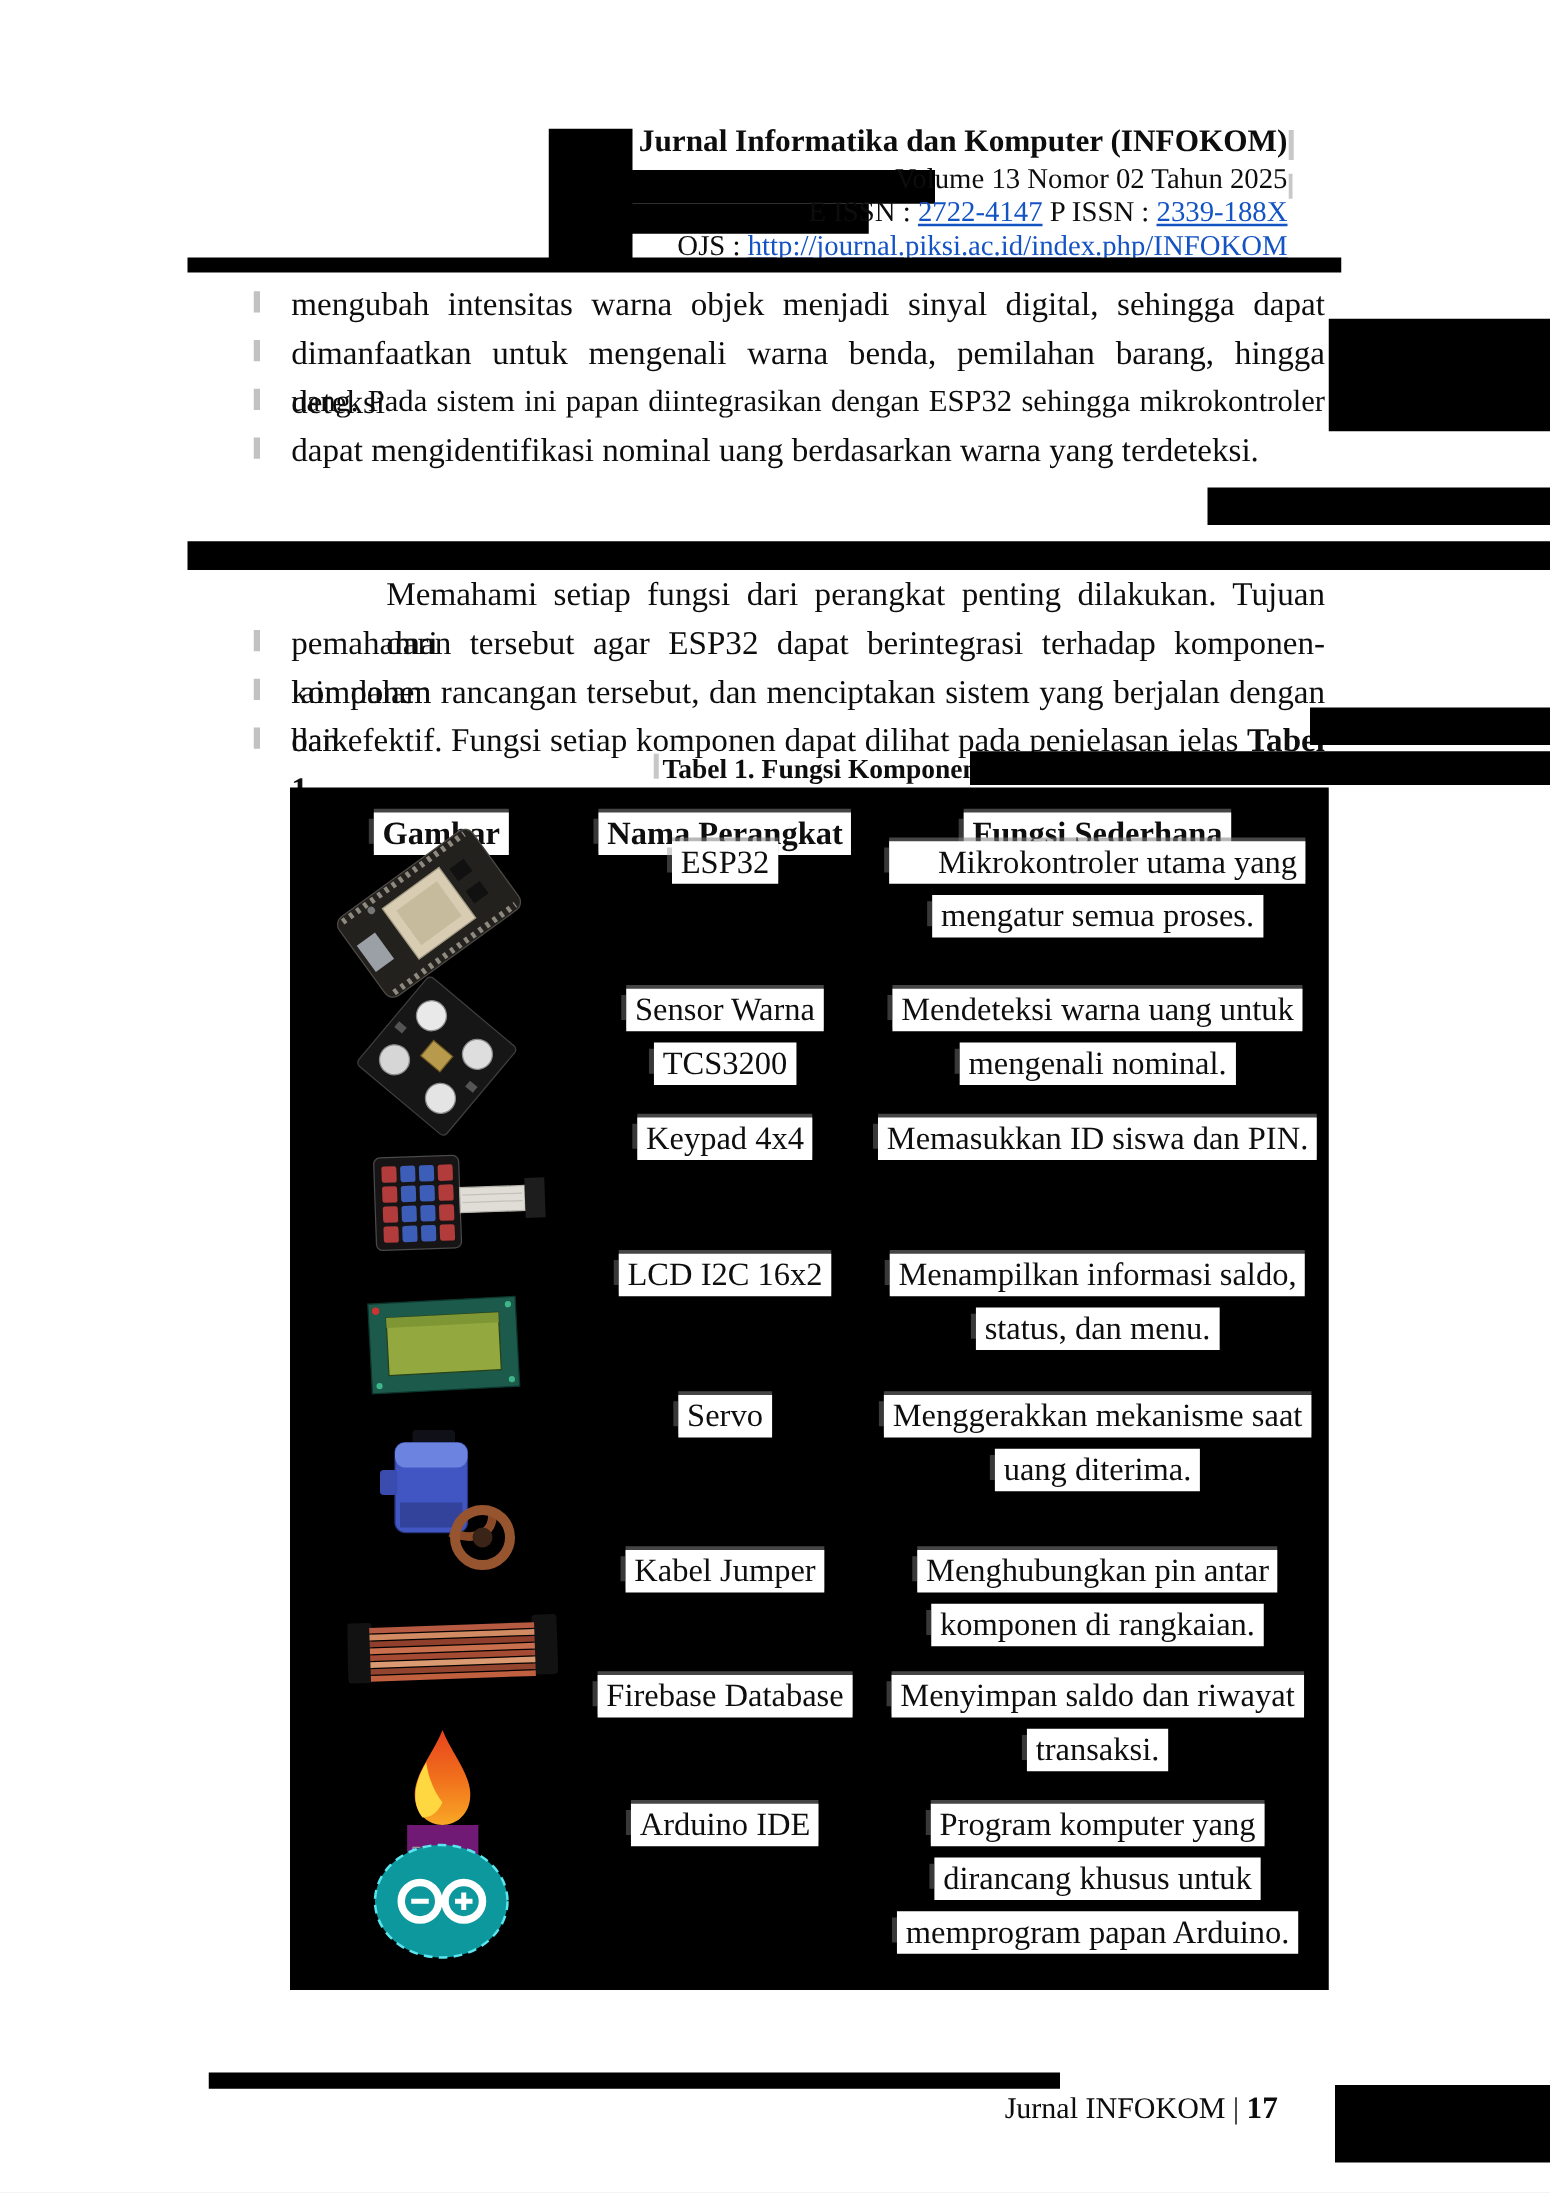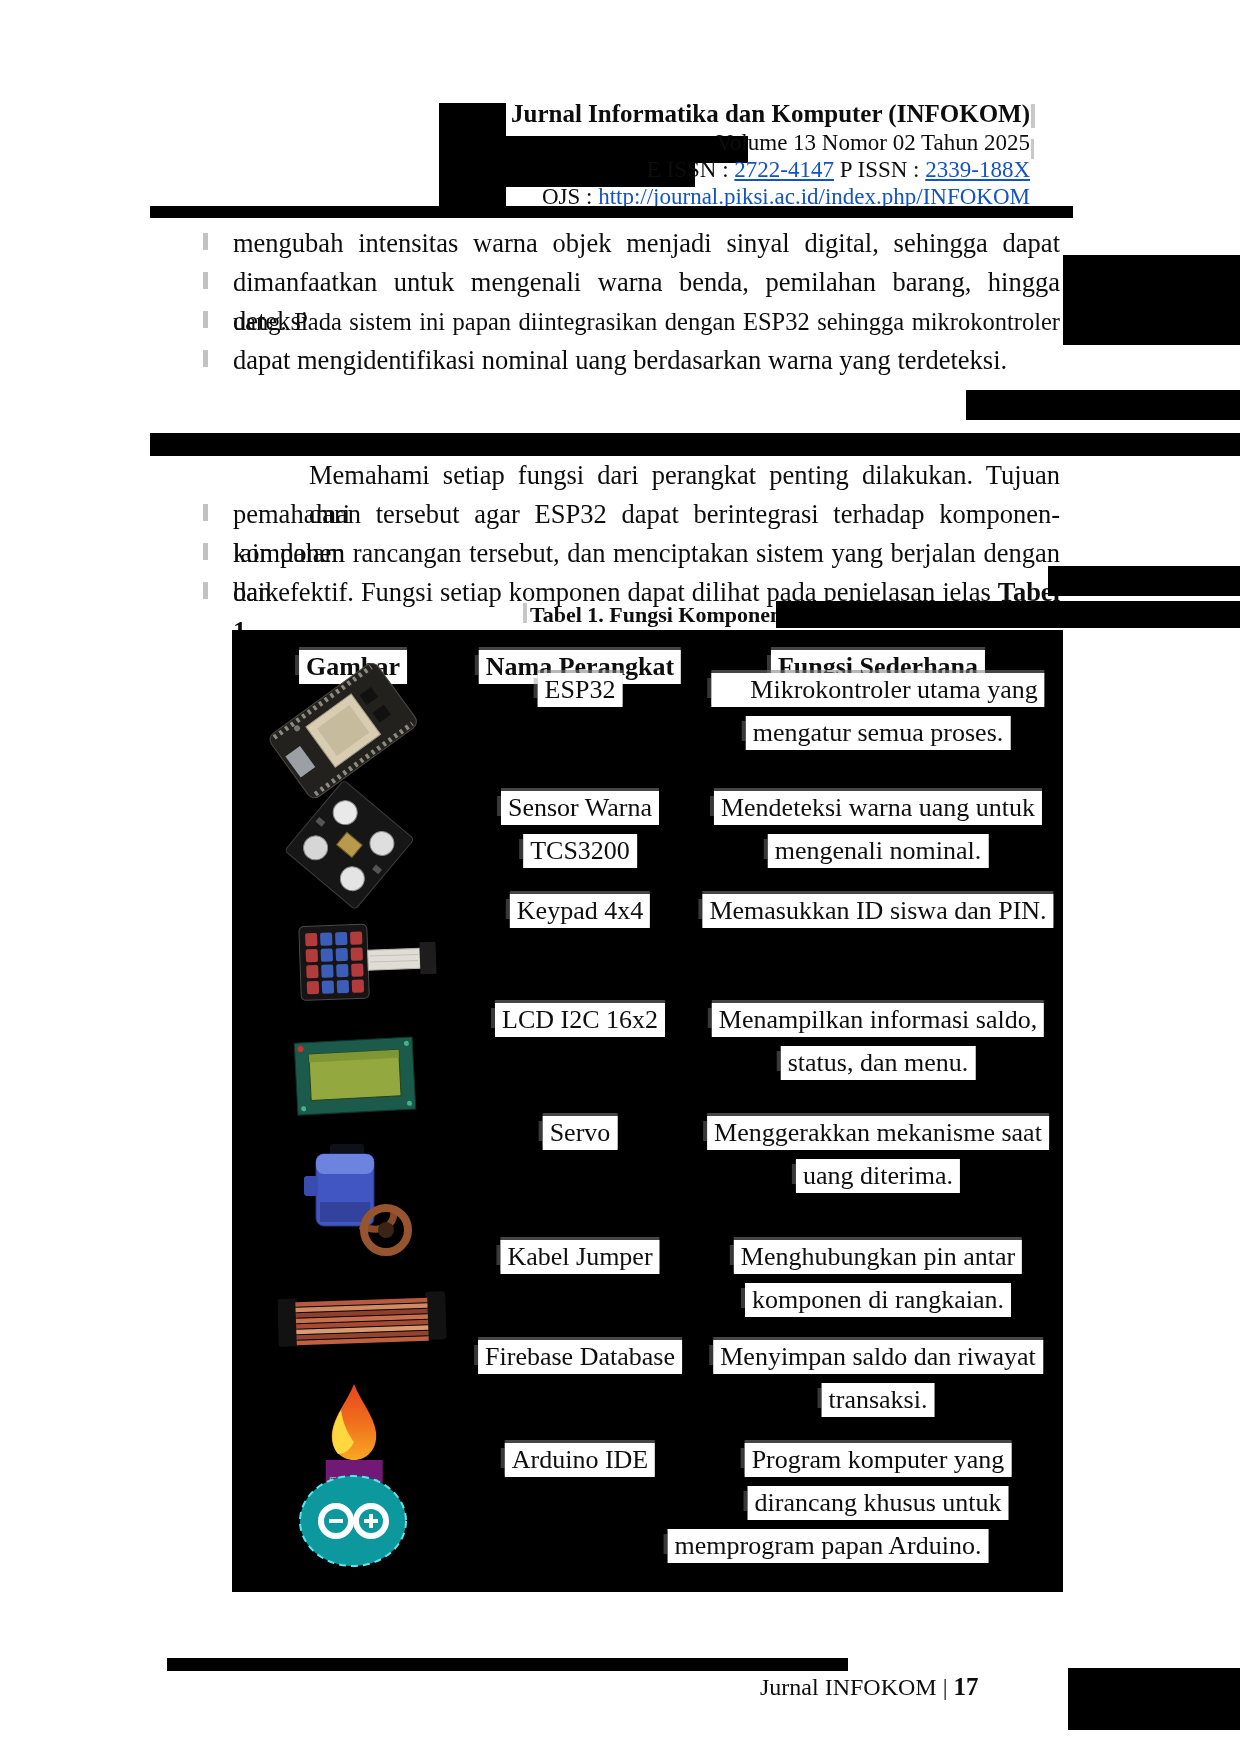--- a/index.html
+++ b/index.html
@@ -39,21 +39,21 @@
         padding:0 7px;white-space:nowrap;transform:translateX(-50%);}
   .wbox::before{content:"";position:absolute;left:-4px;top:15%;width:4px;height:60%;
         background:#8c8c8c;opacity:.4;}
   .wbox.b{font-weight:bold;}
   .wbox.tl{box-shadow:0 -3px 0 rgba(125,125,125,.55);}
   .imgbox{position:absolute;}
   .fb-caption{position:absolute;background:#701a75;color:#9b9b9b;font-family:"Liberation Sans",sans-serif;
         font-size:13px;line-height:20px;padding:12px 3px;transform:translateX(-50%);}
 
   
-  #footer-text{position:absolute;left:760px;top:1672px;width:306px;text-align:left;
+  #footer-text{position:absolute;left:760px;top:1672px;width:306px;text-align:center;
         font-size:24px;line-height:30px;white-space:nowrap;}
   #footer-text b{font-size:25px;}
 </style>
 </head>
 <body>
 
 <div id="page">
 
 
   <div class="black" style="left:439px;top:103px;width:67px;height:105px;"></div>
@@ -240,21 +240,21 @@
       </defs>
       <path d="M38 2 C44 18 58 34 60 50 C62 68 50 78 38 78 C26 78 14 68 16 50 C18 34 32 18 38 2 Z" fill="url(#fg)"></path>
       <path d="M22 72 C14 62 14 46 25 28 C27 42 32 52 38 60 C34 68 29 72 22 72 Z" fill="#ffd740"></path>
     </svg>
   </div>
   <div class="fb-caption" style="left:354px;top:1460px;">Firebase</div>
 
   <div class="wbox tl" style="left:580px;top:1443px;">Arduino IDE</div>
   <div class="wbox tl" style="left:878px;top:1443px;">Program komputer yang</div>
   <div class="wbox" style="left:878px;top:1486px;">dirancang khusus untuk</div>
-  <div class="wbox" style="left:828px;top:1529px;">memprogram papan Arduino.</div>
+  <div class="wbox" style="left:878px;top:1529px;">memprogram papan Arduino.</div>
   <div class="imgbox" style="left:296px;top:1472px;">
     <svg width="115" height="98" viewBox="0 0 115 98">
       <ellipse cx="57" cy="49" rx="53" ry="45" fill="#0d989e" stroke="#59e6ee" stroke-width="2" stroke-dasharray="7 5"></ellipse>
       <circle cx="40" cy="49" r="15" stroke="#fff" stroke-width="6" fill="none"></circle>
       <circle cx="75" cy="49" r="15" stroke="#fff" stroke-width="6" fill="none"></circle>
       <rect x="33" y="47" width="14" height="4" fill="#fff"></rect>
       <rect x="68" y="47" width="14" height="4" fill="#fff"></rect>
       <rect x="73" y="42" width="4" height="14" fill="#fff"></rect>
     </svg>
   </div>

